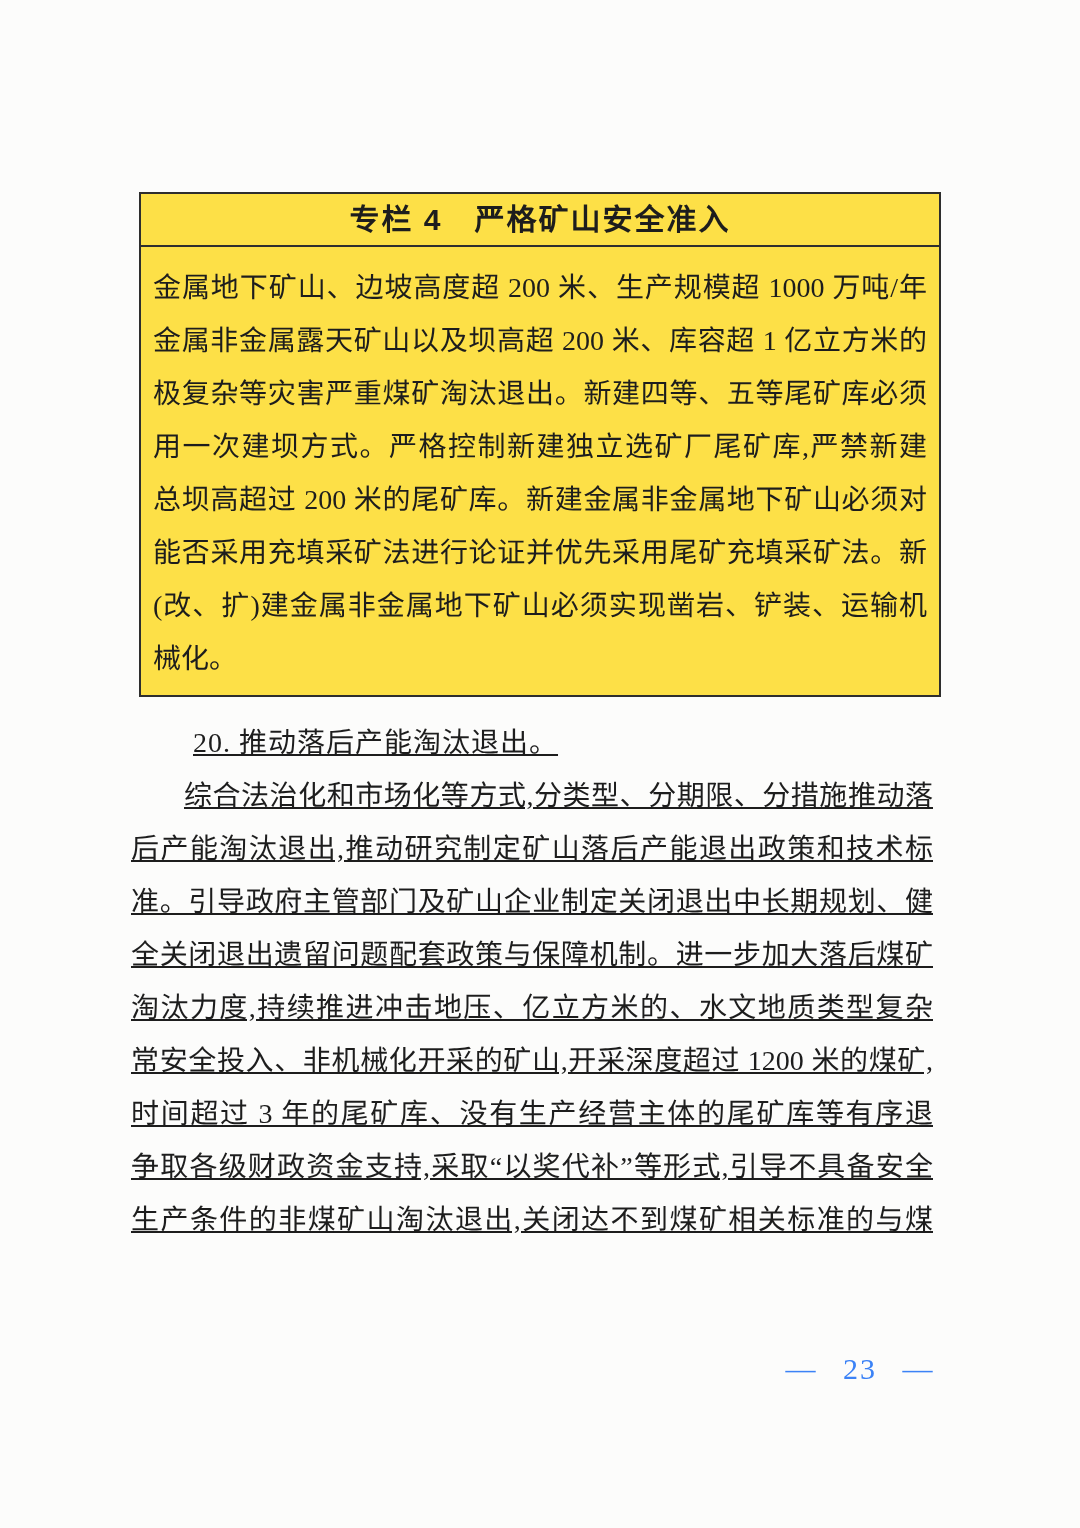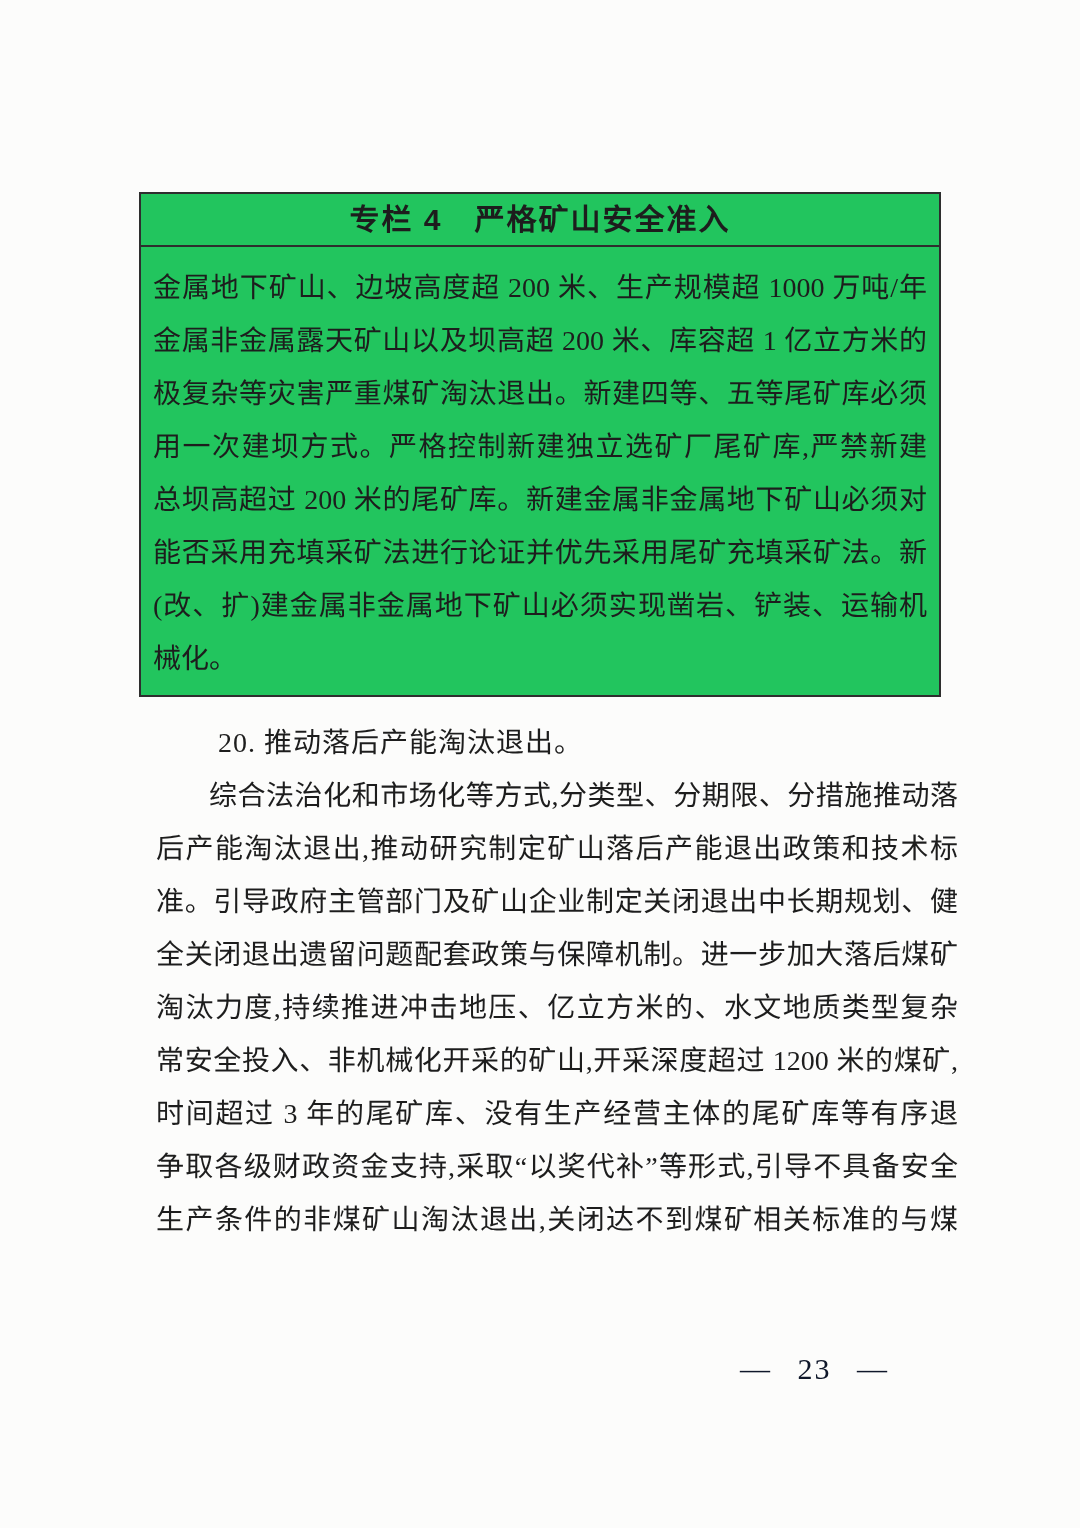--- a/index.html
+++ b/index.html
@@ -18,21 +18,21 @@
     overflow: hidden;
   }
   
   .callout {
     position: absolute;
     left: 139px;
     top: 192px;
     width: 802px;
     box-sizing: border-box;
     border: 2px solid #2e2e2e;
-    background: #22c55e;
+    background: #fde047;
   }
   .callout-title {
     height: 51px;
     line-height: 51px;
     text-align: center;
     font-family: "Liberation Sans", "DejaVu Sans", sans-serif;
     font-weight: 700;
     font-size: 30px;
     border-bottom: 2px solid #2e2e2e;
     letter-spacing: 2px;
@@ -56,40 +56,41 @@
   .tline.just::after {
     content: "";
     display: inline-block;
     width: 100%;
     height: 0;
     vertical-align: top;
   }
   
   .body-text {
     position: absolute;
-    left: 156px;
+    left: 131px;
     top: 716px;
     width: 802px;
+    text-decoration: underline;
   }
   .section-heading {
     padding-left: 62px;
     letter-spacing: 1px;
   }
   .para-line.indent {
     text-indent: 53px;
   }
   
   .footer {
     position: absolute;
     left: 740px;
     top: 1352px;
     width: 240px;
-    text-align: left;
+    text-align: center;
     font-size: 30px;
-    color: #0f172a;
+    color: #3b82f6;
     letter-spacing: 2px;
     word-spacing: 16px;
   }
 </style>
 </head>
 <body>
 
 <div class="page">
 
   <div class="callout">

